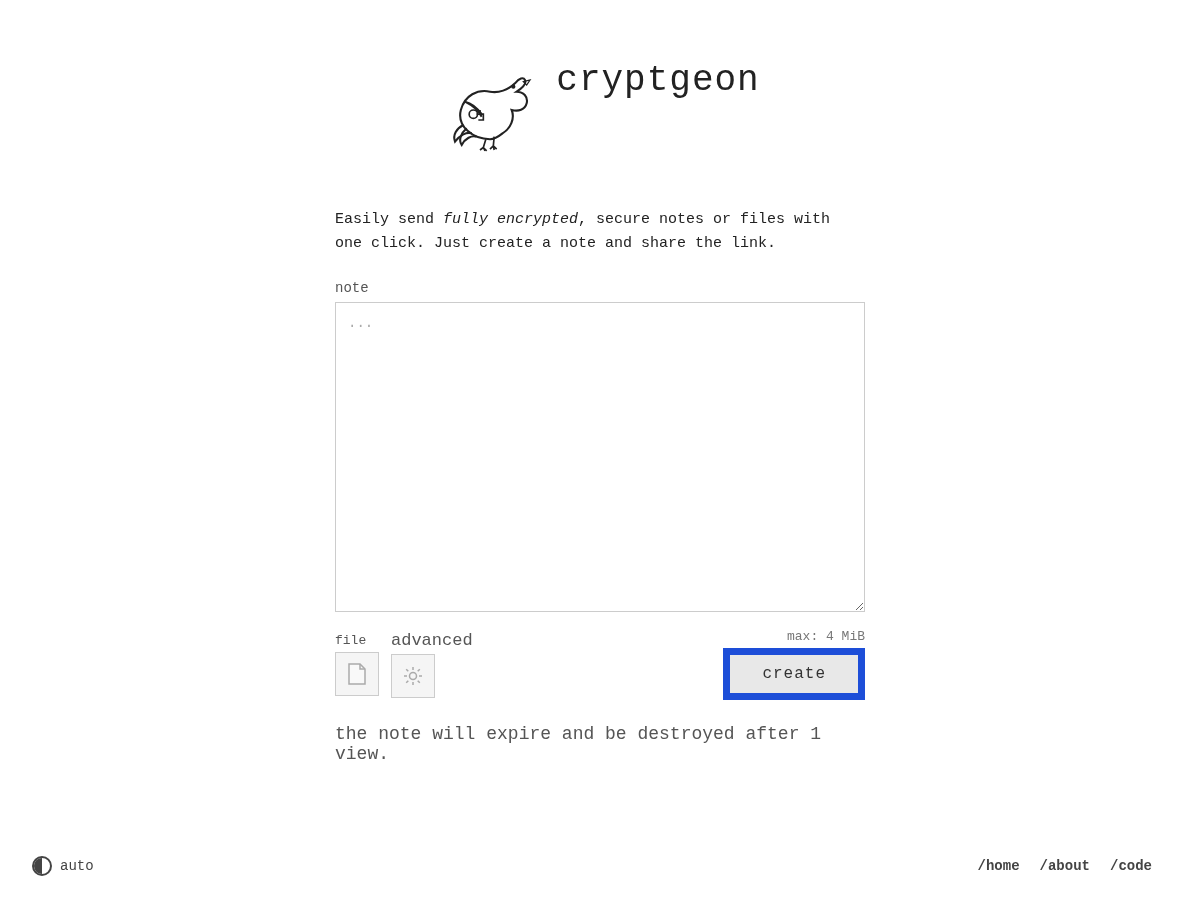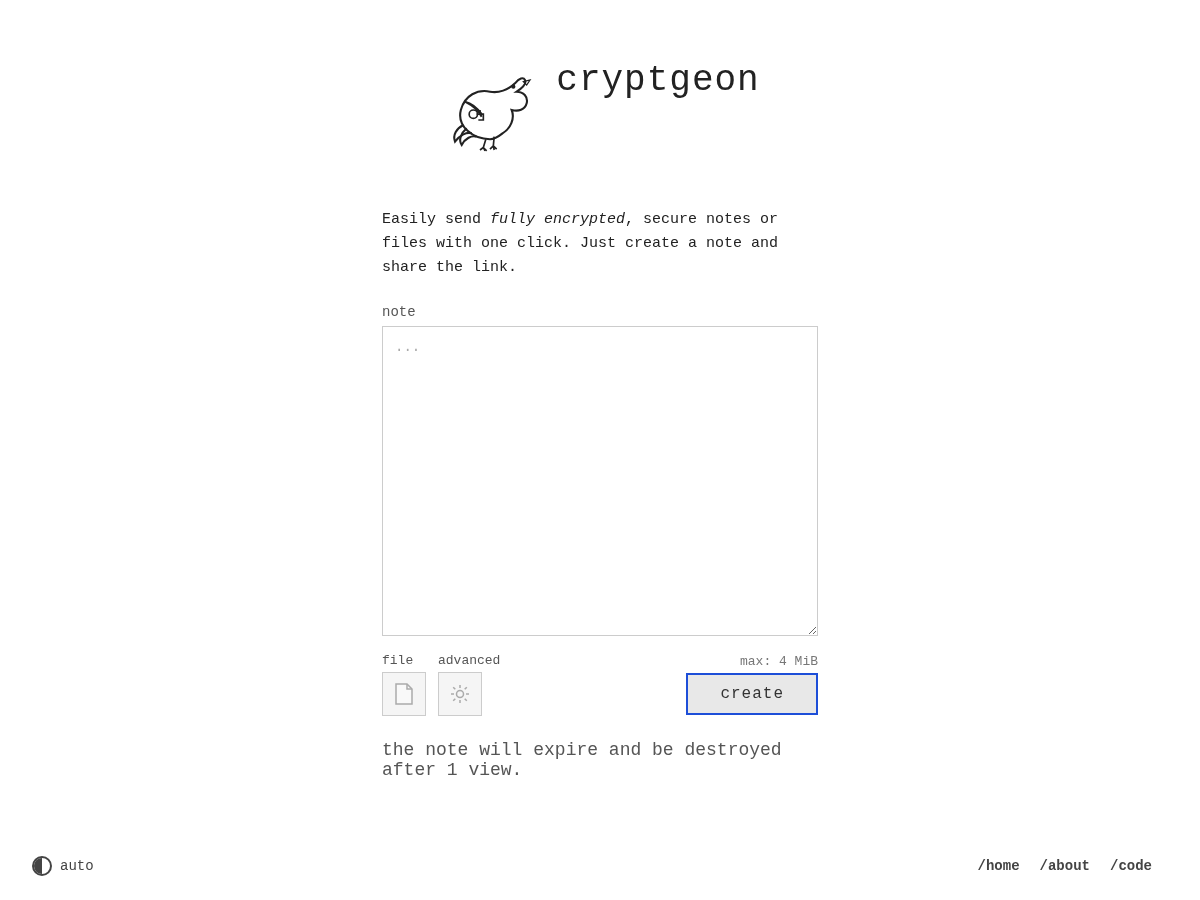--- a/index.html
+++ b/index.html
@@ -37,21 +37,21 @@
 
     .logo-text {
       font-size: 36px;
       font-family: 'Courier New', Courier, monospace;
       font-weight: normal;
       letter-spacing: 1px;
       color: #222;
     }
 
     .content-area {
-      width: 436px;
+      width: 530px;
     }
 
     .description {
       font-family: 'Courier New', Courier, monospace;
       font-size: 15px;
       line-height: 1.6;
       color: #222;
       margin-bottom: 24px;
     }
 
@@ -117,21 +117,21 @@
 
     .advanced-section {
       display: flex;
       flex-direction: column;
       gap: 4px;
       margin-left: 12px;
     }
 
     .advanced-label {
       font-family: 'Courier New', Courier, monospace;
-      font-size: 13px;
+      font-size: 17px;
       color: #555;
     }
 
     .advanced-btn {
       width: 44px;
       height: 44px;
       border: 1px solid #cccccc;
       background: #f5f5f5;
       cursor: pointer;
       display: flex;
@@ -152,21 +152,21 @@
 
     .max-size-text {
       font-family: 'Courier New', Courier, monospace;
       font-size: 13px;
       color: #777;
       text-align: right;
     }
 
     .create-btn {
       background: #e8e8e8;
-      border: 2px solid #1d4ed8;
+      border: 7px solid #1d4ed8;
       padding: 10px 32px;
       font-family: 'Courier New', Courier, monospace;
       font-size: 16px;
       color: #333;
       cursor: pointer;
       letter-spacing: 1px;
     }
 
     .expire-note {
       font-family: 'Courier New', Courier, monospace;

